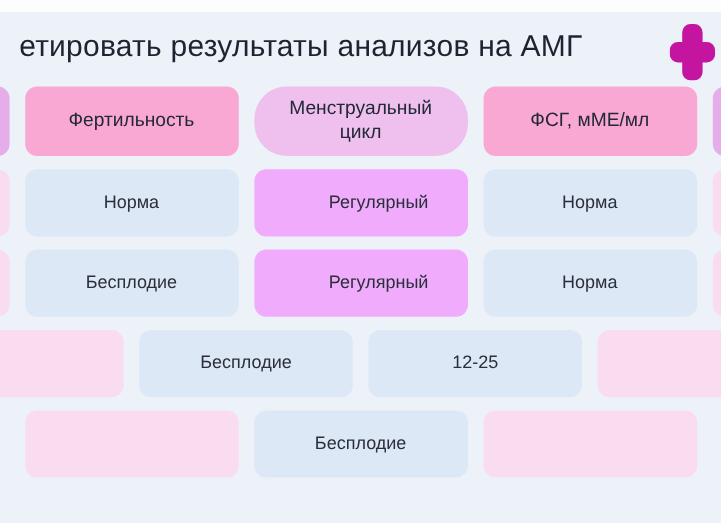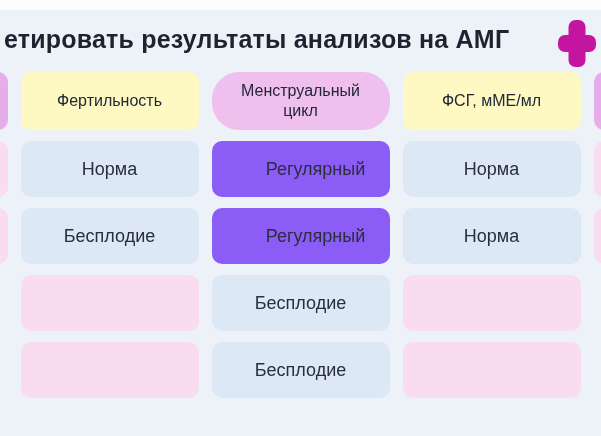--- a/index.html
+++ b/index.html
@@ -17,24 +17,24 @@
   .top-strip {
     position: absolute;
     top: 0; left: 0;
     width: 601px;
     height: 10px;
     background: #fdfdfe;
   }
   .title {
     position: absolute;
     top: 25px;
-    left: 4px;
+    left: 16px;
     margin: 0;
     font-size: 25px;
-    font-weight: 700;
+    font-weight: 400;
     color: #1d2330;
     white-space: nowrap;
     letter-spacing: 0.2px;
     line-height: 1.15;
   }
   .cross-icon {
     position: absolute;
     top: 20px;
     left: 558px;
     width: 38px;
@@ -58,35 +58,35 @@
     flex: 0 0 178px;
     width: 178px;
     min-height: 56px;
     box-sizing: border-box;
     padding: 4px 10px;
     border-radius: 10px;
     display: flex;
     align-items: center;
     justify-content: center;
     text-align: center;
-    font-size: 18px;
+    font-size: 15px;
     line-height: 1.25;
     color: #2a2f3a;
     white-space: pre-line;
   }
   .t-row.header .cell {
     min-height: 58px;
     font-size: 16px;
     color: #212836;
   }
-  .h-blue      { background: #fef9c3; }
+  .h-blue      { background: #f9a8d4; }
   .h-pink      { background: #efbfee; border-radius: 27px; }
   .h-pink-edge { background: #e5aeea; }
   .d-blue      { background: #dde8f6; }
-  .d-pink      { background: #8b5cf6; padding-left: 40px; }
+  .d-pink      { background: #f0abfc; padding-left: 40px; }
   .d-pink-edge { background: #fadcf1; }
 </style>
 </head>
 <body>
 
 <div class="top-strip"></div>
 
 <h1 class="title">етировать результаты анализов на АМГ</h1>
 
 <div class="cross-icon">
@@ -121,20 +121,21 @@
     <div class="cell d-pink-edge"></div>
     <div class="cell d-blue">Бесплодие</div>
     <div class="cell d-pink">Регулярный</div>
     <div class="cell d-blue">Норма</div>
     <div class="cell d-pink-edge"></div>
   </div>
 
   <div class="t-row">
     <div class="cell d-pink-edge"></div>
     <div class="cell d-blue">Бесплодие</div>
+    <div class="cell d-blue">12-25</div>
     <div class="cell d-pink-edge"></div>
   </div>
 
   <div class="t-row">
     <div class="cell d-pink-edge"></div>
     <div class="cell d-blue">Бесплодие</div>
     <div class="cell d-pink-edge"></div>
   </div>
 
 </div>

